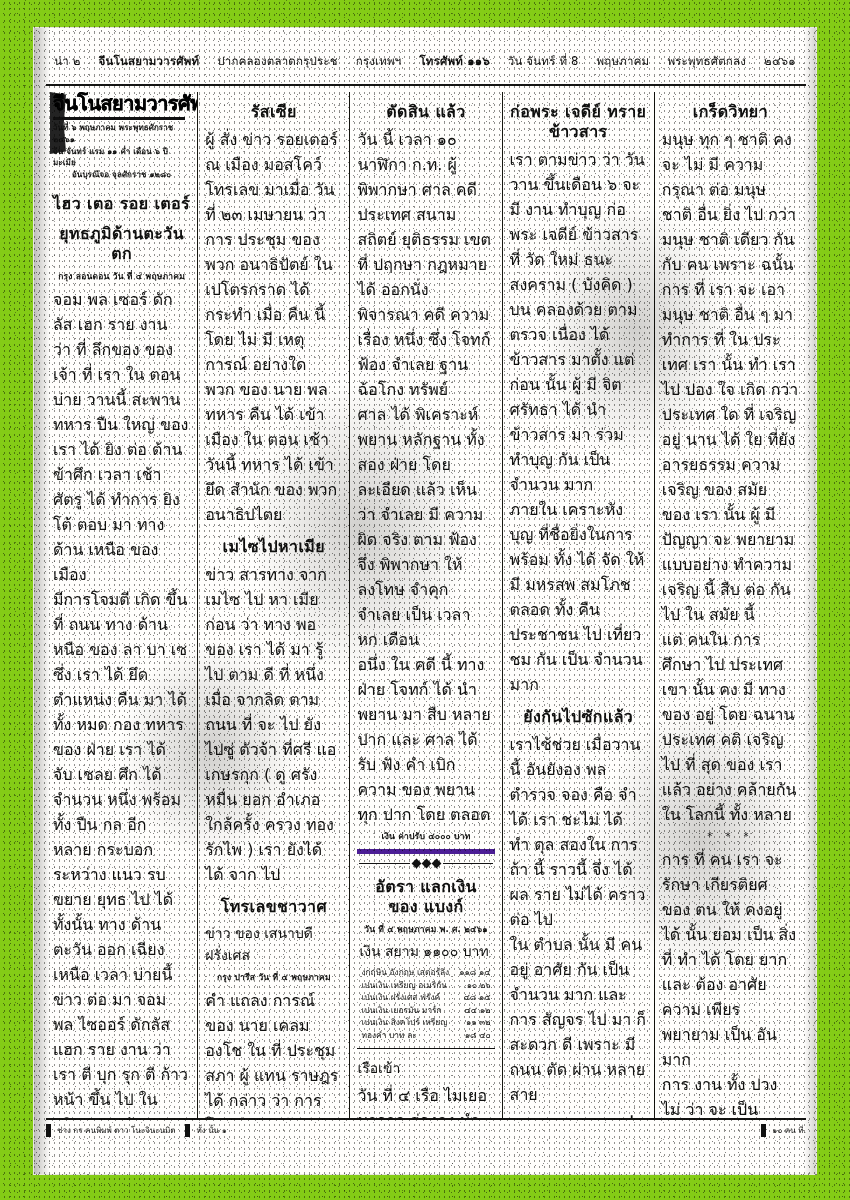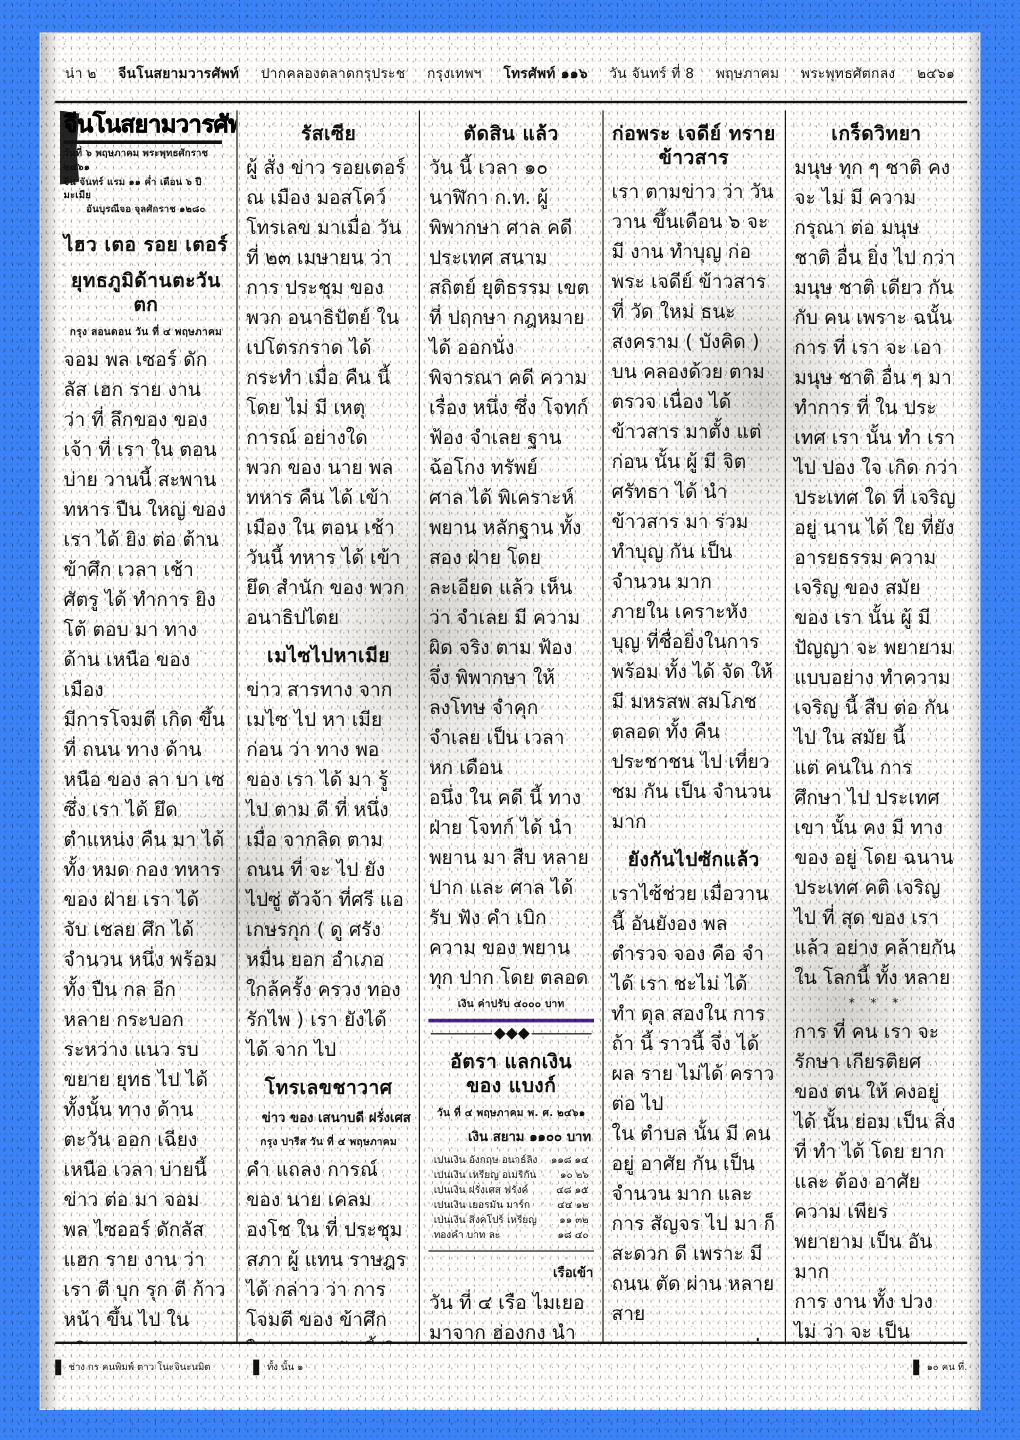--- a/index.html
+++ b/index.html
@@ -6,21 +6,21 @@
   body{
     width:850px;height:1200px;overflow:hidden;
     font-family:"DejaVu Sans","Liberation Sans",sans-serif;
     color:#10100f;
     position:relative;
   }
 
   
   #page{
     position:absolute;inset:0;
-    background:#3b82f6;
+    background:#84cc16;
   }
   #paper{
     position:absolute;
     left:34px;top:28px;width:782px;height:1146px;
     background:#fffefc;
     box-shadow:0 0 0 1px #e8e6e0;
   }
   .grain{
     position:absolute;inset:0;pointer-events:none;
     opacity:.55;
@@ -81,21 +81,21 @@
   .hd{
     text-align:center;
     font-size:16px;
     font-weight:bold;
     letter-spacing:.4px;
     margin:10px 0 5px;
     line-height:1.25;
   }
   .hd.huge{font-size:18px;letter-spacing:1px;margin:14px 0 8px;}
   .sub{
-    text-align:right;font-size:11px;font-weight:bold;margin:3px 0 4px;
+    text-align:left;font-size:14px;font-weight:normal;margin:3px 0 4px;
   }
   .dl{
     text-align:center;font-size:8.5px;margin:2px 0 4px;letter-spacing:.2px;font-weight:bold;
   }
   .dots{
     text-align:center;font-size:10px;letter-spacing:5px;margin:5px 0;line-height:1;
   }
 
   
   #logo{
@@ -124,44 +124,44 @@
     position:absolute;left:-3px;top:0;width:16px;height:62px;
     background:
       repeating-linear-gradient(95deg,#111 0 2px,transparent 2px 5px),
       linear-gradient(#111,#111);
     opacity:.92;
     clip-path:polygon(0 0,100% 4%,86% 52%,100% 96%,0 100%);
   }
 
   
   .ratebox{
-    border-top:3px solid #4c1d95;border-bottom:1px solid #111;
+    border-top:5px solid #4c1d95;border-bottom:1px solid #111;
     padding:4px 2px 6px;margin:6px 0 8px;
   }
   .diamond-rule{
     display:flex;align-items:center;justify-content:center;gap:3px;margin:2px 0 6px;
   }
   .diamond-rule .ln{flex:1 1 auto;height:1.5px;background:#111;}
   .diamond-rule .dm{
     width:7px;height:7px;background:#111;transform:rotate(45deg);
   }
   .rate-row{
     font-size:8.4px;display:flex;justify-content:space-between;
     padding:0 2px;line-height:1.5;
   }
 
   
   #footer{
     position:absolute;left:46px;top:1124px;width:760px;height:22px;
-    font-size:8px;display:flex;align-items:flex-end;
+    font-size:8px;display:flex;align-items:flex-start;
   }
   #footer .fblk{display:flex;align-items:center;gap:6px;}
   #footer .bar{width:5px;height:13px;background:#111;display:inline-block;}
   #footer .f1{flex:0 0 auto;}
-  #footer .f2{margin-left:36px;flex:0 0 auto;}
+  #footer .f2{margin-left:10px;flex:0 0 auto;}
   #footer .f3{margin-left:auto;}
 
   
   #edge{
     position:absolute;left:34px;top:28px;width:16px;height:1146px;
     background:linear-gradient(90deg,rgba(20,20,18,.28),rgba(20,20,18,0));
     pointer-events:none;mix-blend-mode:multiply;
   }
   #edgeR{
     position:absolute;right:34px;top:28px;width:12px;height:1146px;
@@ -229,21 +229,21 @@
             <i class="ln"></i>
             <i class="dm"></i>
             <i class="dm"></i>
             <i class="dm"></i>
             <i class="ln"></i>
           </div>
           <div class="hd">อัตรา แลกเงิน ของ แบงก์</div>
           <div class="dl">วัน ที่ ๔ พฤษภาคม พ. ศ. ๒๔๖๑</div>
           <div class="sub">เงิน สยาม ๑๑๐๐ บาท</div>
           <div class="rate-row">
-            <span>เปนเงิน อังกฤษ อนาธ์ลิง</span>
+            <span>งกฤษิน อังกฤษ เสตอร์ลิง</span>
             <span>๑๑๘  ๑๔</span>
           </div>
           <div class="rate-row">
             <span>เปนเงิน เหรียญ อเมริกัน</span>
             <span>๑๐ ๒๖</span>
           </div>
           <div class="rate-row">
             <span>เปนเงิน ฝรั่งเศส ฟรังค์</span>
             <span>๔๘  ๑๕</span>
           </div>

